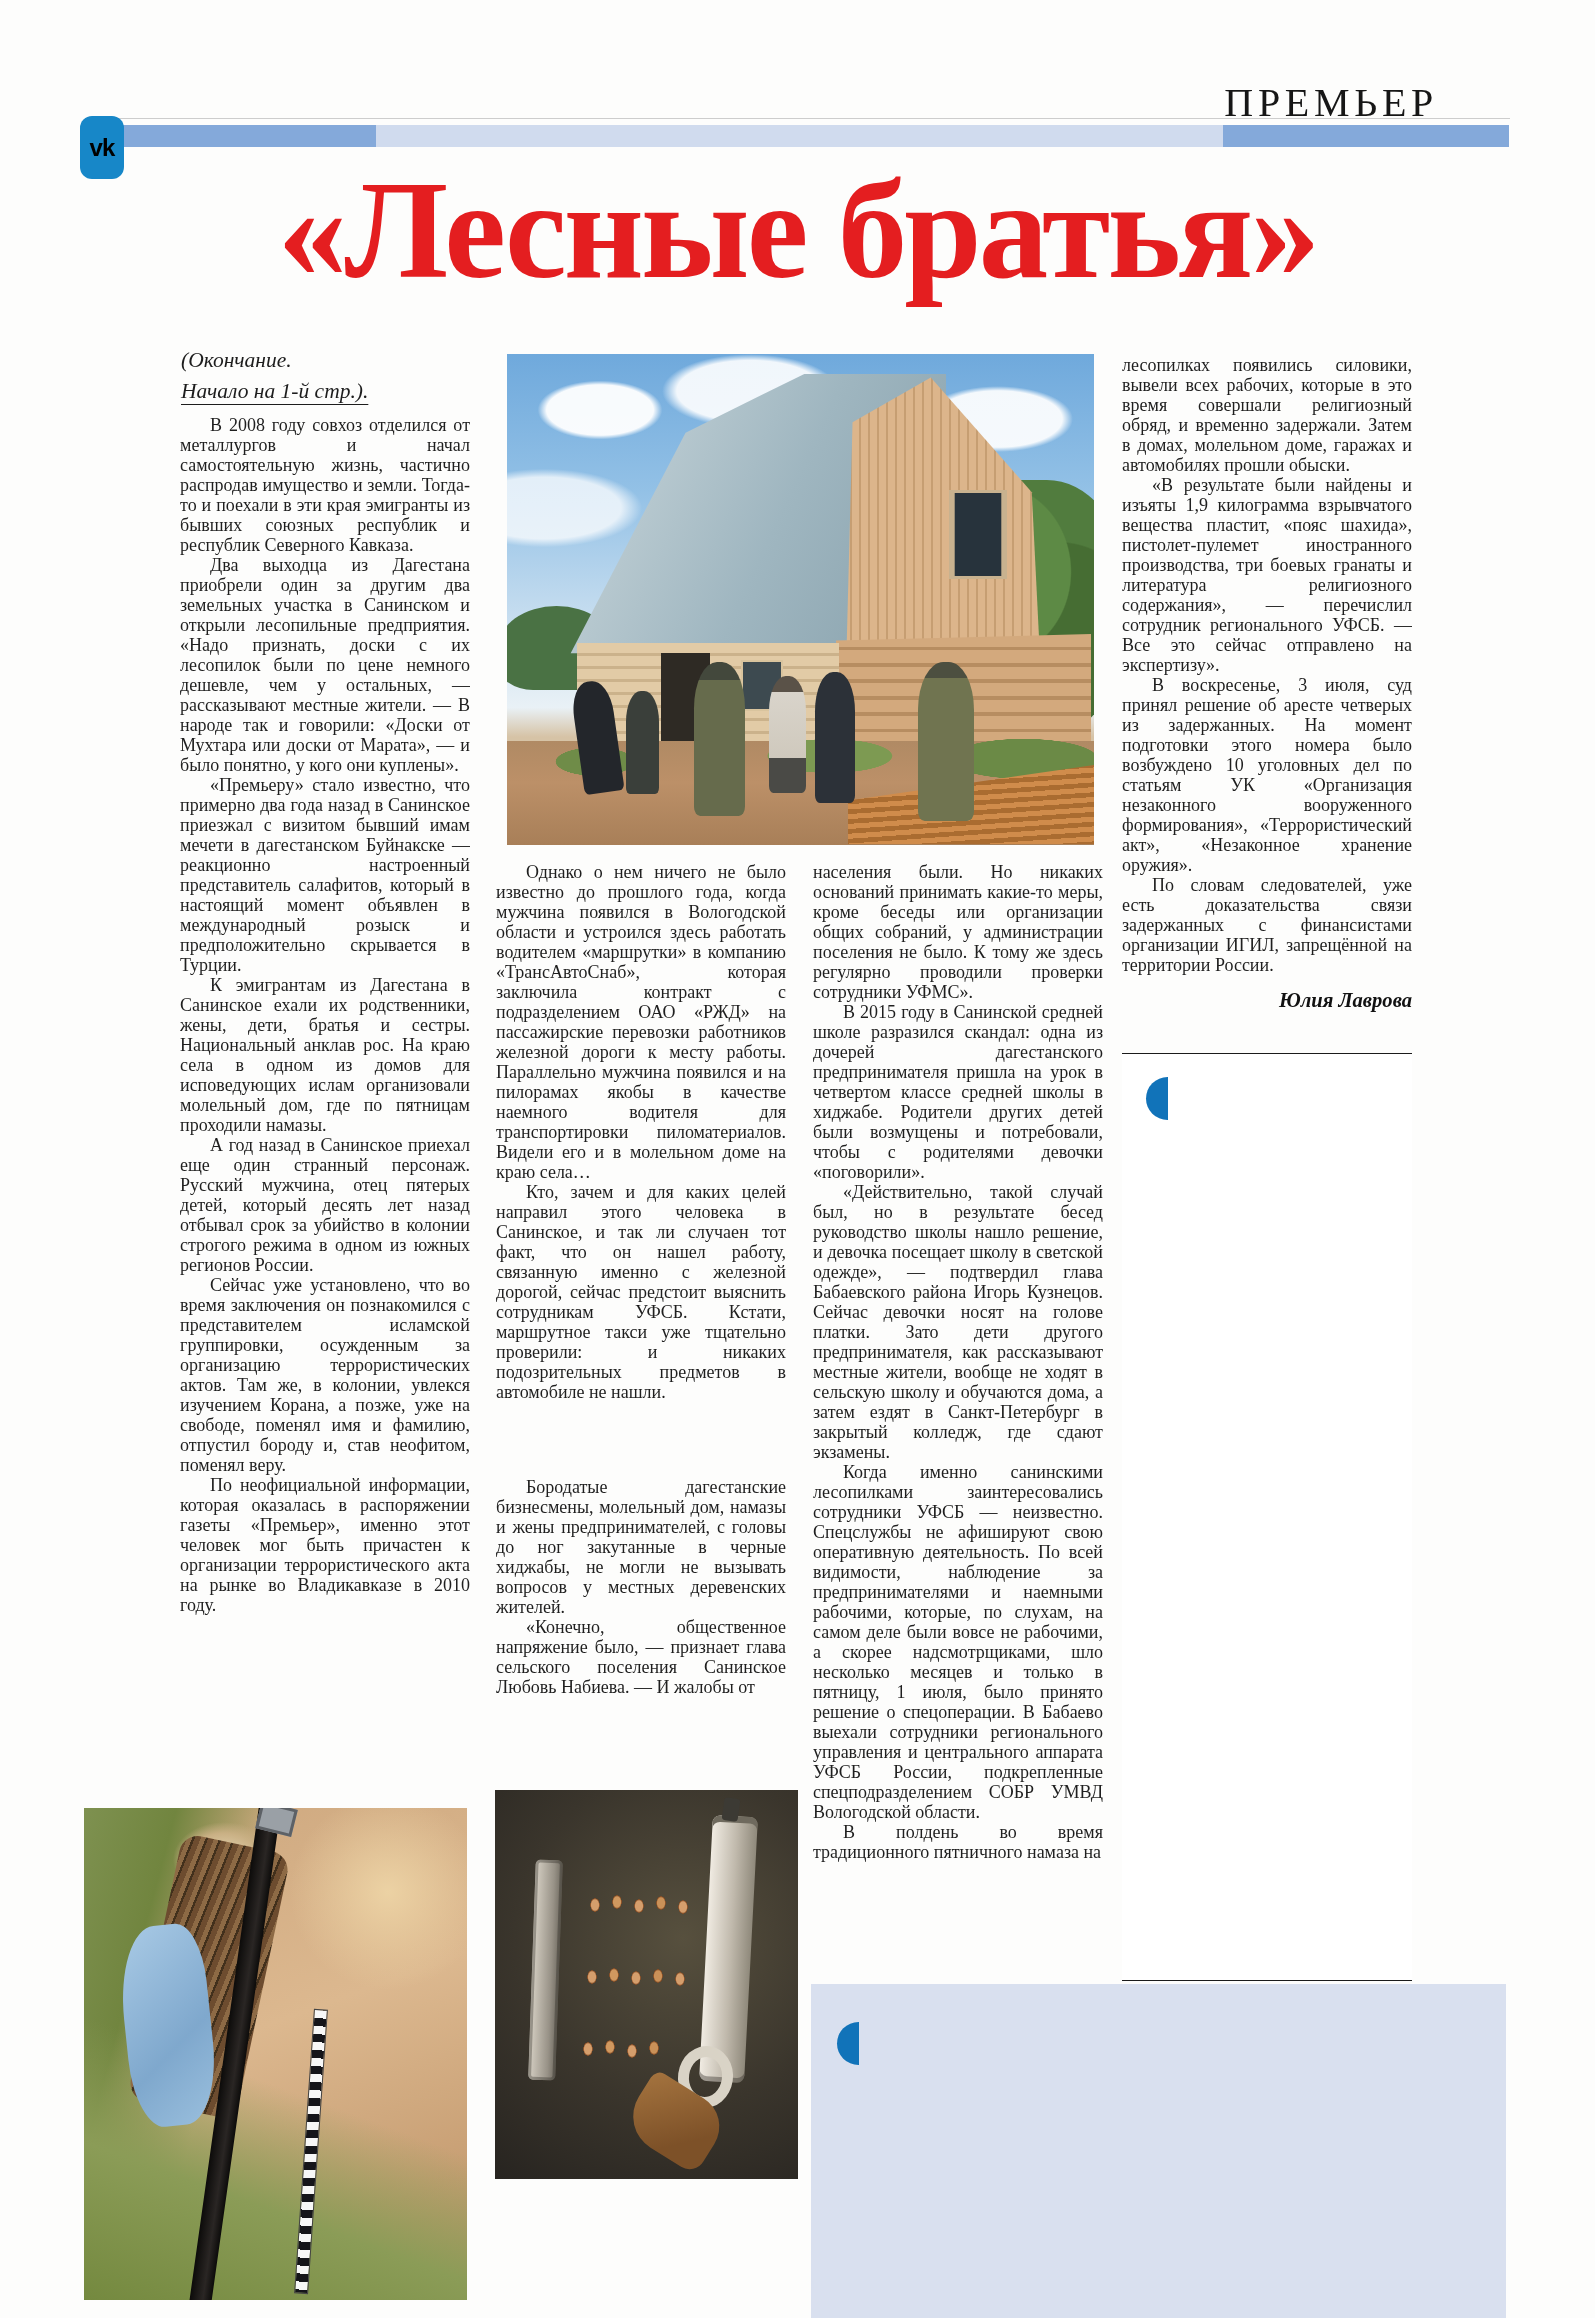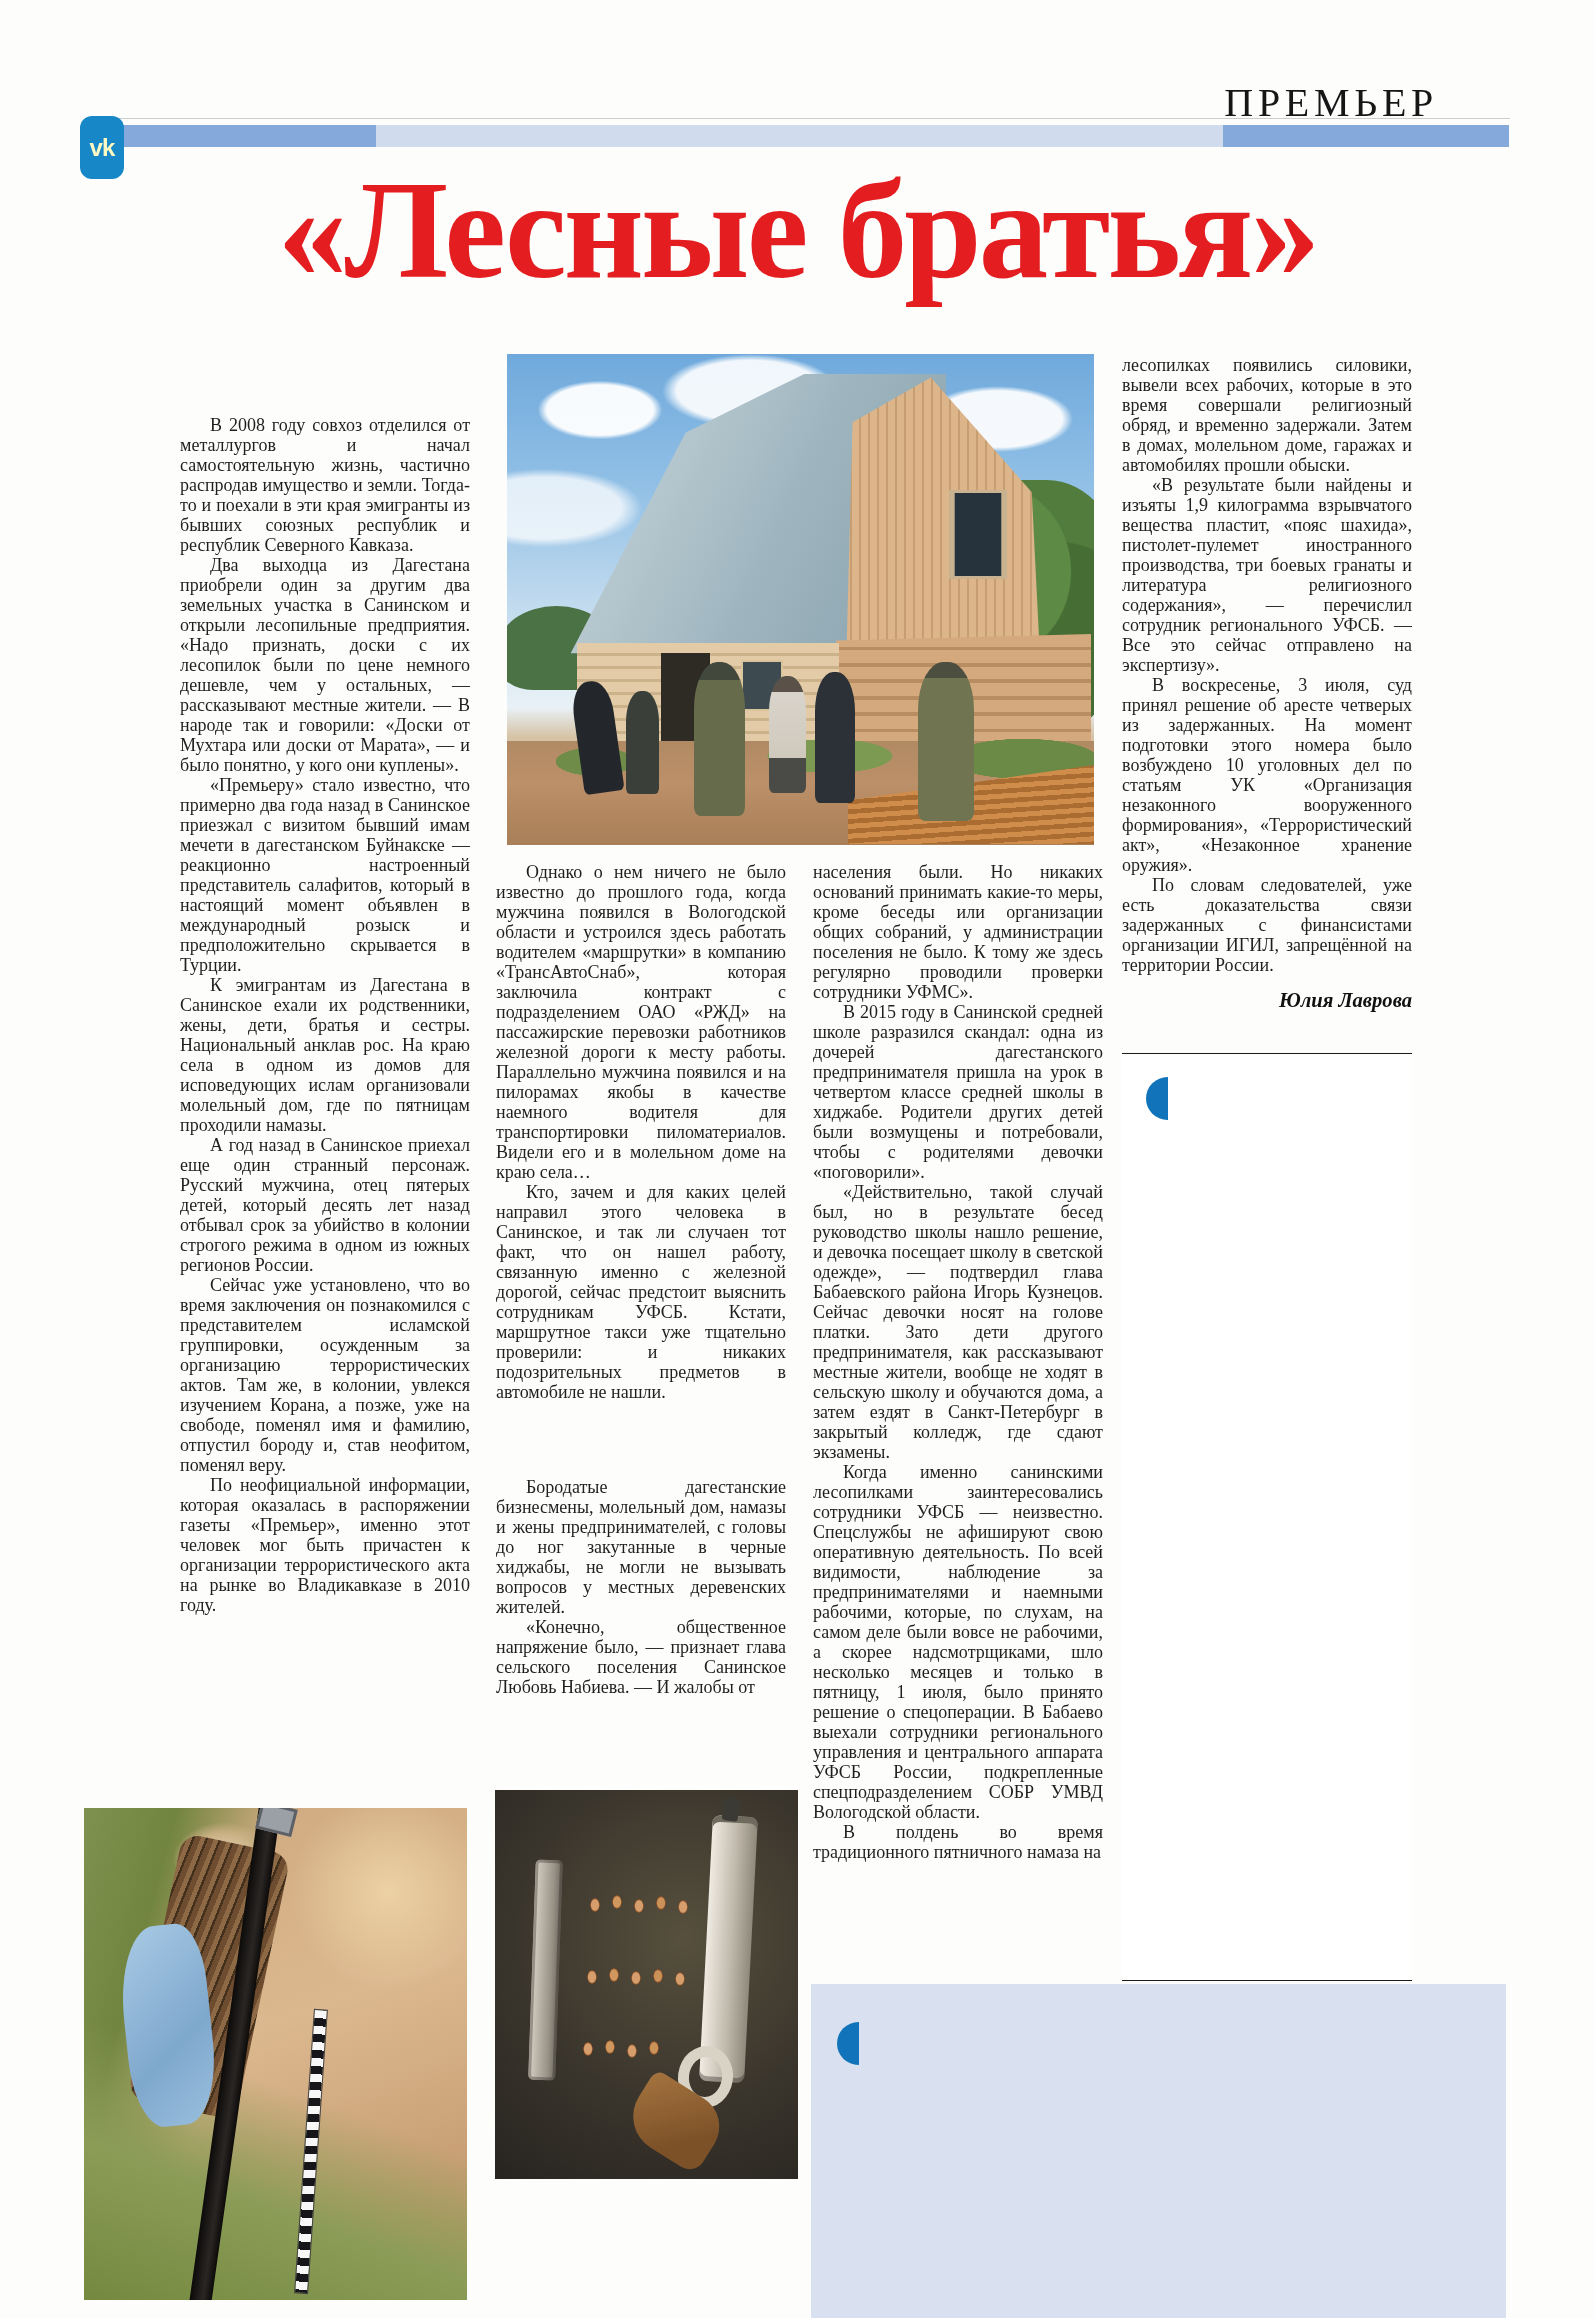--- a/index.html
+++ b/index.html
@@ -12,21 +12,21 @@
   .page{position:relative;width:1596px;height:2319px;background:#fdfdfc;margin:0 auto;overflow:hidden;font-family:var(--serif);}
 
   
   .section-label{position:absolute;top:83px;right:158px;font:400 40px/1 var(--serif);letter-spacing:4.7px;color:#161616;}
   .header-rule{position:absolute;top:118px;left:85px;width:1425px;height:1.4px;background:#cdcdcd;}
   .topbar{position:absolute;top:125px;left:123px;width:1386px;height:22.4px;display:flex;}
   .topbar .seg1{width:253px;background:var(--bar-blue);}
   .topbar .seg2{flex:1;background:var(--bar-light);}
   .topbar .seg3{width:286px;background:var(--bar-blue);}
   .vk{position:absolute;top:116px;left:80px;width:44px;height:63px;border-radius:12px;background:var(--vk-blue);
-      display:flex;align-items:center;justify-content:center;color:#fef9c3;font:700 24px/1 var(--sans);letter-spacing:-0.9px;}
+      display:flex;align-items:center;justify-content:center;color:#000000;font:700 24px/1 var(--sans);letter-spacing:-0.9px;}
 
   
   .headline{position:absolute;top:154px;left:93px;width:1409px;margin:0;text-align:center;
             font:700 139px/1.1 var(--serif);letter-spacing:-2.8px;color:var(--accent-red);}
 
   
   .intro{position:absolute;left:181px;top:345px;width:299px;font:italic 21.5px/1.42 var(--serif);color:#1d1d1d;}
   .intro .u{text-decoration:underline;text-decoration-thickness:1.4px;text-underline-offset:5.6px;}
 
   
@@ -135,20 +135,24 @@
     <div class="seg1"></div>
     <div class="seg2"></div>
     <div class="seg3"></div>
   </div>
   <div class="vk">
       <span>vk</span>
     </div>
 
   <h1 class="headline">«Лесные братья»</h1>
 
+  <div class="intro">
+    <div>(Окончание.</div>
+    <div class="u">Начало на 1-й стр.).</div>
+  </div>
 
   <div class="photo photo-house">
     <div class="clouds"></div>
     <div class="trees-left"></div>
     <div class="trees-right"></div>
     <div class="roof"></div>
     <div class="gable"></div>
     <div class="gable-window"></div>
     <div class="logwall"></div>
     <div class="frontwall"></div>

